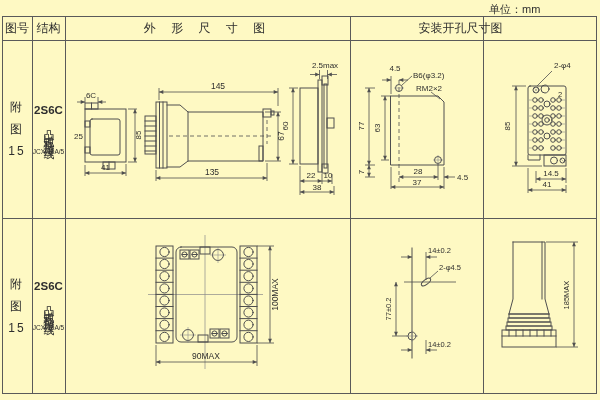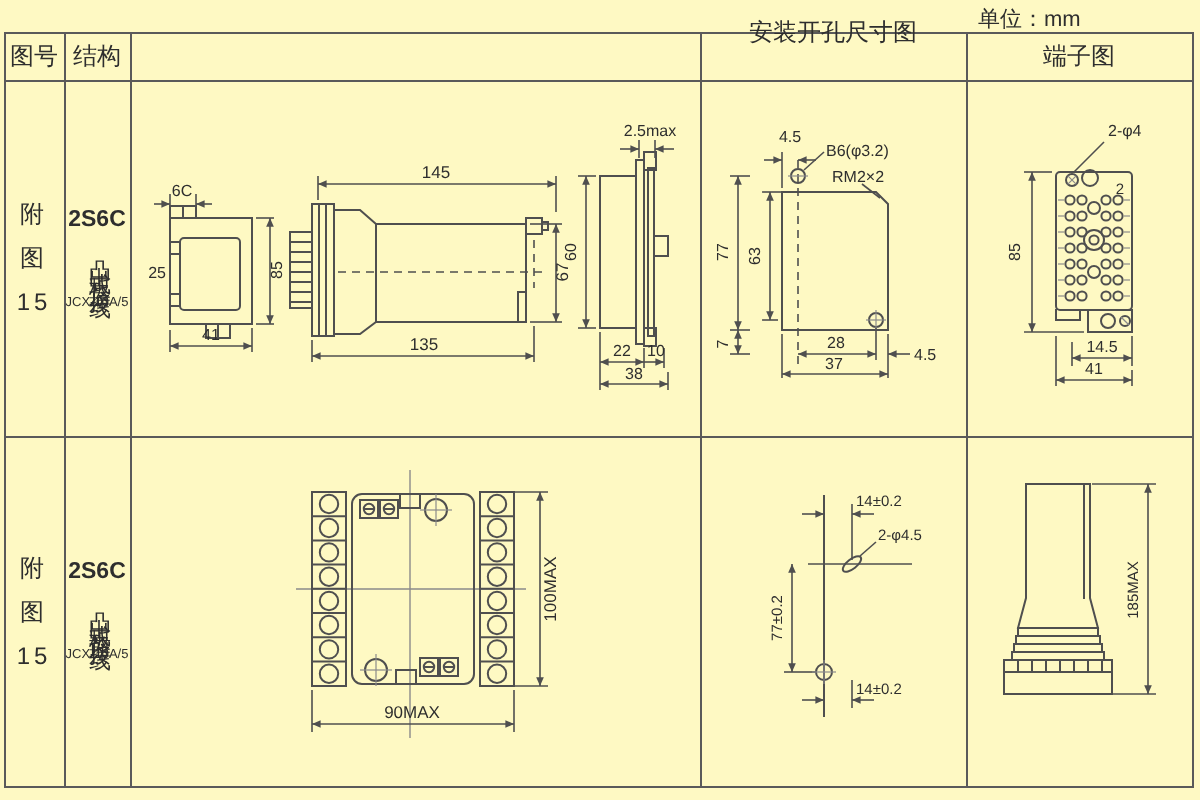--- a/index.html
+++ b/index.html
@@ -47,22 +47,22 @@
   <div class="hline" style="left:2px;top:393px;width:595px;"></div>
   <div class="vline" style="left:2px;top:16px;height:378px;"></div>
   <div class="vline" style="left:32px;top:16px;height:378px;"></div>
   <div class="vline" style="left:65px;top:16px;height:378px;"></div>
   <div class="vline" style="left:350px;top:16px;height:378px;"></div>
   <div class="vline" style="left:483px;top:16px;height:378px;"></div>
   <div class="vline" style="left:596px;top:16px;height:378px;"></div>
 
   <div class="cell hdr" style="left:2px;top:16px;width:30px;height:24px;">图号</div>
   <div class="cell hdr" style="left:32px;top:16px;width:33px;height:24px;text-align:right;">结构</div>
-  <div class="cell hdr" style="left:350px;top:4px;width:133px;height:24px;">安装开孔尺寸图</div>
-  <div class="cell hdr" style="left:483px;top:16px;width:113px;height:24px;">端子图</div>
+  <div class="cell hdr" style="left:65px;top:16px;width:285px;height:24px;letter-spacing:6px;">外 形 尺 寸 图</div>
+  <div class="cell hdr" style="left:350px;top:16px;width:133px;height:24px;padding-left:44px;">安装开孔尺寸图</div>
 
   <div class="cell col-cell" style="left:2px;top:40px;width:30px;height:178px;">
     <span class="figchar">附</span>
     <span class="figchar">图</span>
     <span class="figchar">15</span>
   </div>
   <div class="cell col-cell" style="left:32px;top:40px;width:33px;height:178px;">
     <span class="model">2S6C</span>
     <span class="vtext">凸出式板后接线</span>
     <span class="sub">JCX-10A/5</span>

